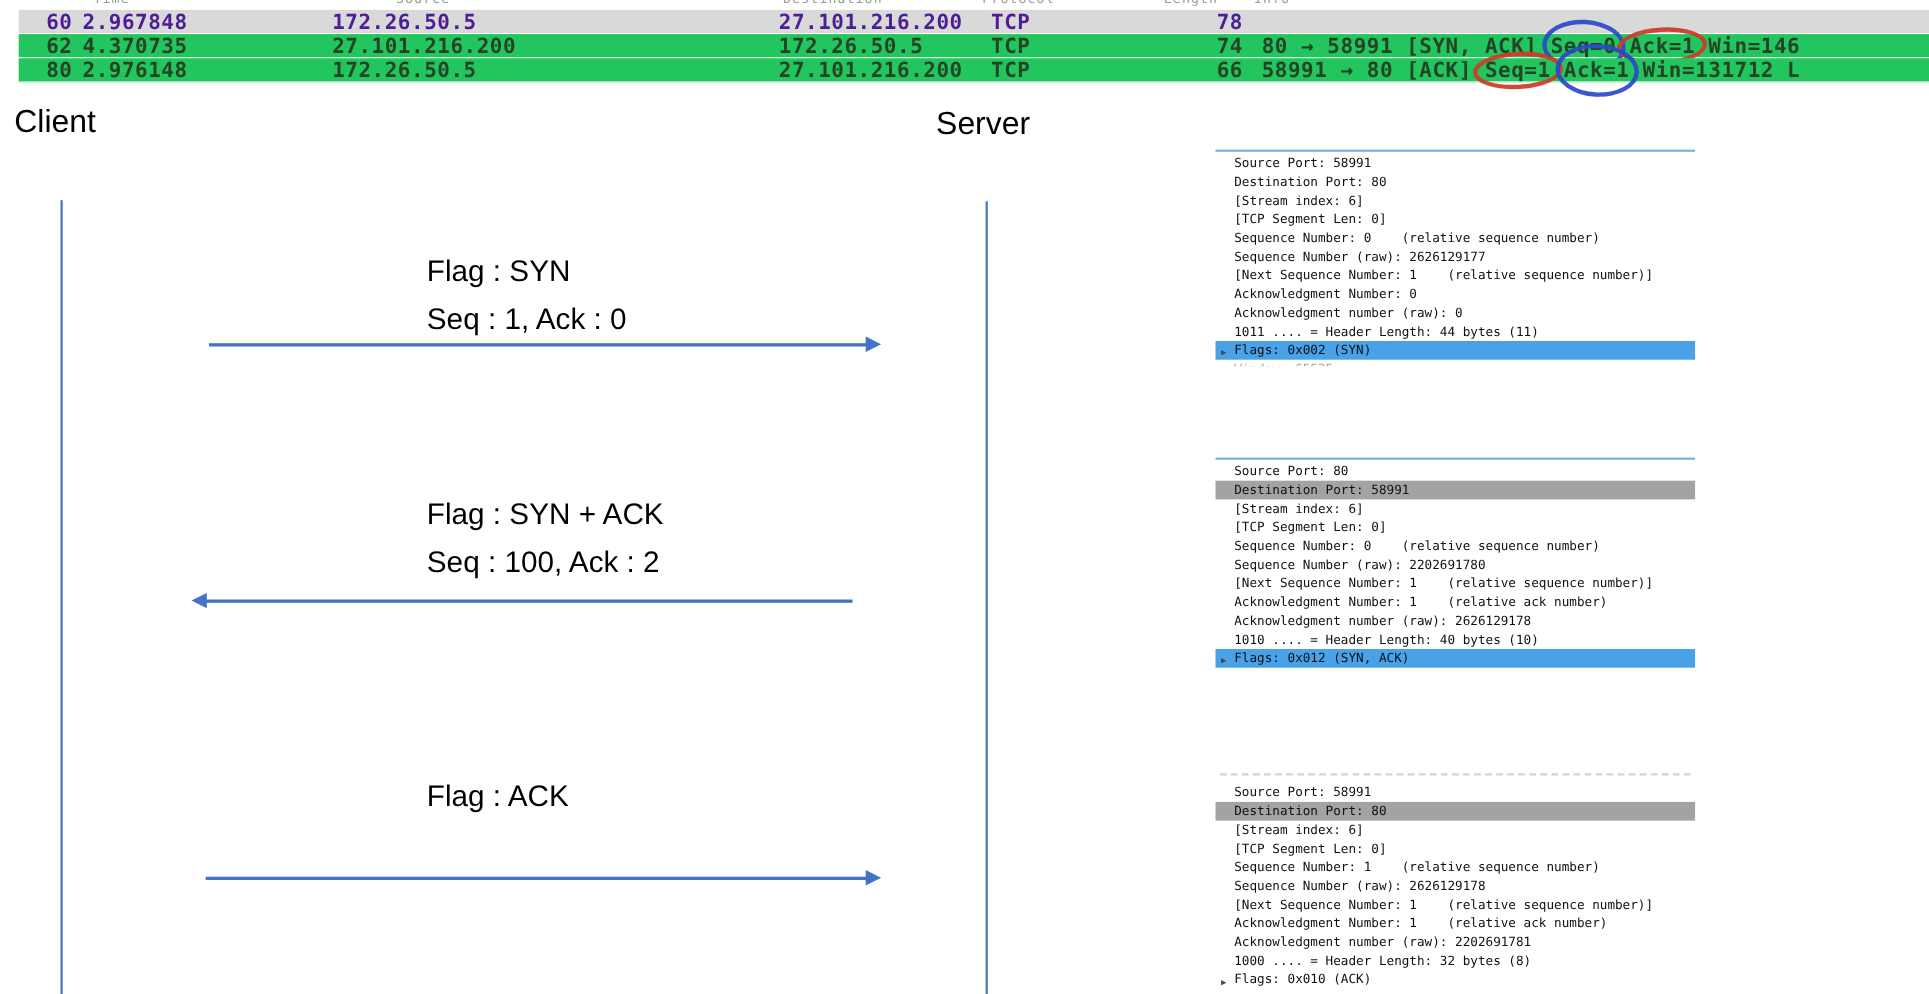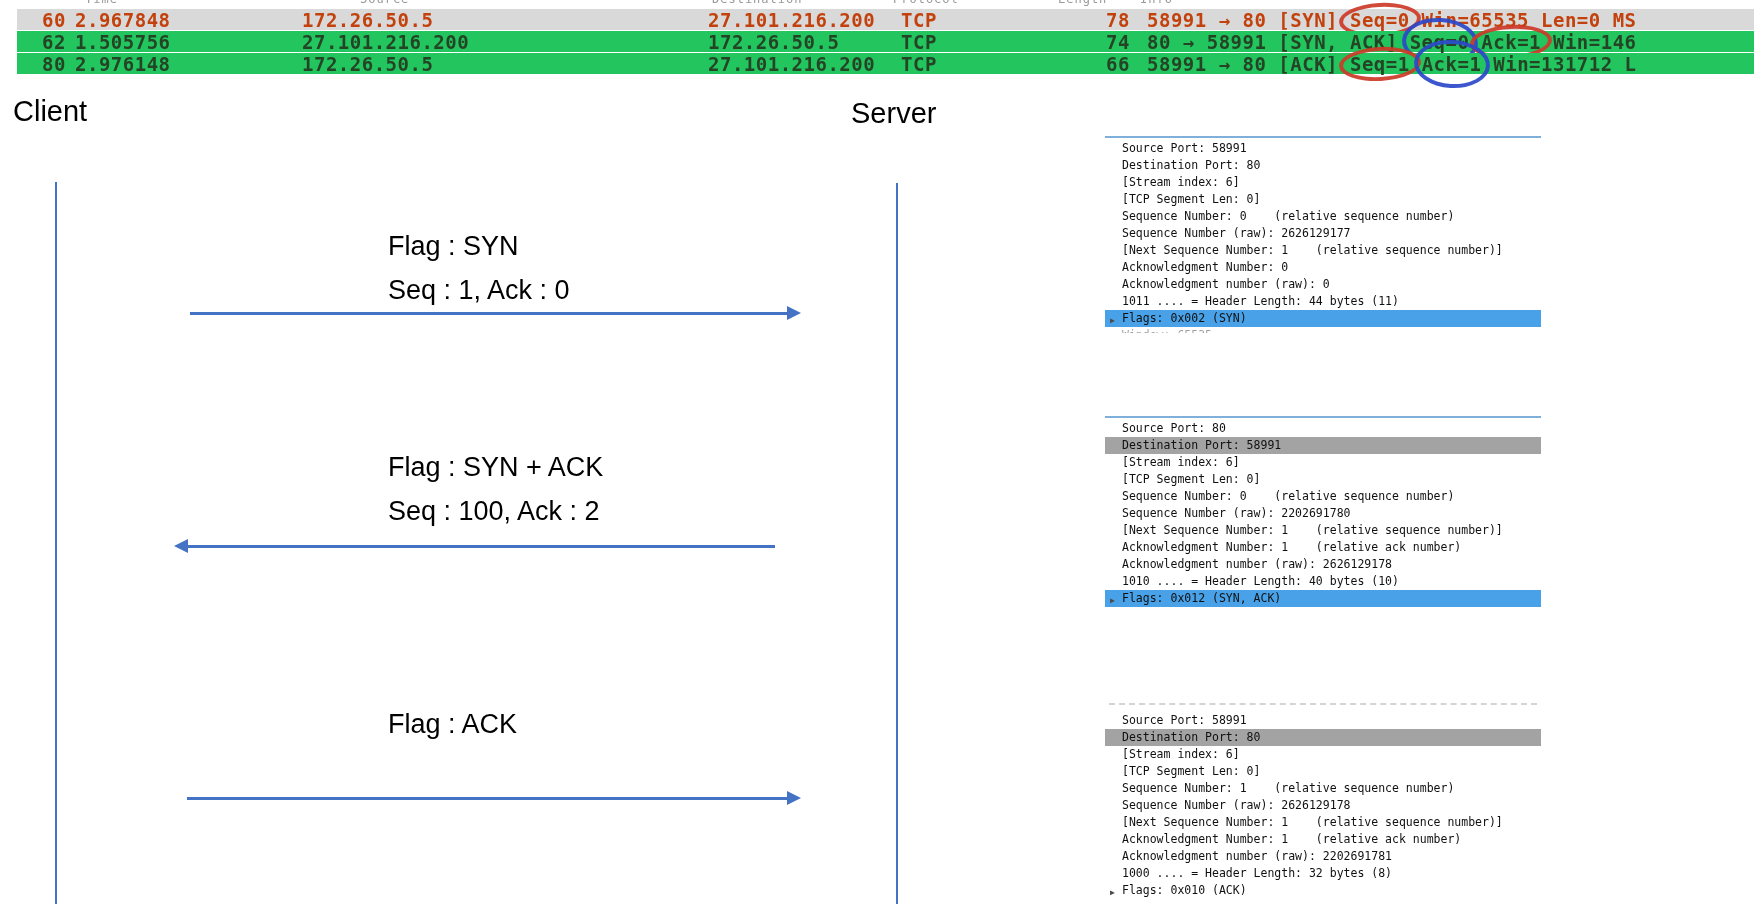--- a/index.html
+++ b/index.html
@@ -11,21 +11,21 @@
   
   #packet-list { position:absolute; left:0; top:0; width:1754px; height:80px; }
   #header-strip { position:absolute; left:0; top:0; width:1754px; height:9px; overflow:hidden; }
   .col-h { position:absolute; top:-8px; font:12px "DejaVu Sans Mono",monospace; color:#9a9a9a; letter-spacing:1px; }
   .col-h-0{left:85px;} .col-h-1{left:360px;} .col-h-2{left:712px;}
   .col-h-3{left:893px;} .col-h-4{left:1058px;} .col-h-5{left:1140px;}
   #packet-rows { position:absolute; left:0; top:9px; width:1754px; }
   .pkt-row { position:relative; margin-left:17px; width:1737px; height:22px;
              font:700 19px/22px "DejaVu Sans Mono",monospace; letter-spacing:.5px;
              border-bottom:1px solid #ffffff; }
-  .row-gray  { background:#d9d9d9; color:#c2410c; }
+  .row-gray  { background:#d9d9d9; color:#4c1d95; }
   .row-green { background:#22c55e; color:#254426; }
   .cell { position:absolute; top:0; white-space:pre; }
   .col-no   { left:25px; }
   .col-time { left:58px; }
   .col-src  { left:285px; }
   .col-dst  { left:691px; }
   .col-proto{ left:884px; }
   .col-len  { left:1043px; width:70px; text-align:right; }
   .col-info { left:1130px; }
   
@@ -76,25 +76,24 @@
       <span class="col-h col-h-5">Info</span>
     </div>
   <div id="packet-rows">
       <div class="pkt-row row-gray">
         <div class="cell col-no">60</div>
         <div class="cell col-time">2.967848</div>
         <div class="cell col-src">172.26.50.5</div>
         <div class="cell col-dst">27.101.216.200</div>
         <div class="cell col-proto">TCP</div>
         <div class="cell col-len">78</div>
-        <div class="cell col-info"><span>58991 → 80 [SYN] </span><span class="mark mark-red">Seq=0</span><span> Win=65535 Len=0 MS</span></div>
       </div>
       <div class="pkt-row row-green">
         <div class="cell col-no">62</div>
-        <div class="cell col-time">1.505756</div>
+        <div class="cell col-time">4.370735</div>
         <div class="cell col-src">27.101.216.200</div>
         <div class="cell col-dst">172.26.50.5</div>
         <div class="cell col-proto">TCP</div>
         <div class="cell col-len">74</div>
         <div class="cell col-info"><span>80 → 58991 [SYN, ACK] </span><span class="mark mark-blue">Seq=0</span><span> </span><span class="mark mark-red">Ack=1</span><span> Win=146</span></div>
       </div>
       <div class="pkt-row row-green">
         <div class="cell col-no">80</div>
         <div class="cell col-time">2.976148</div>
         <div class="cell col-src">172.26.50.5</div>

